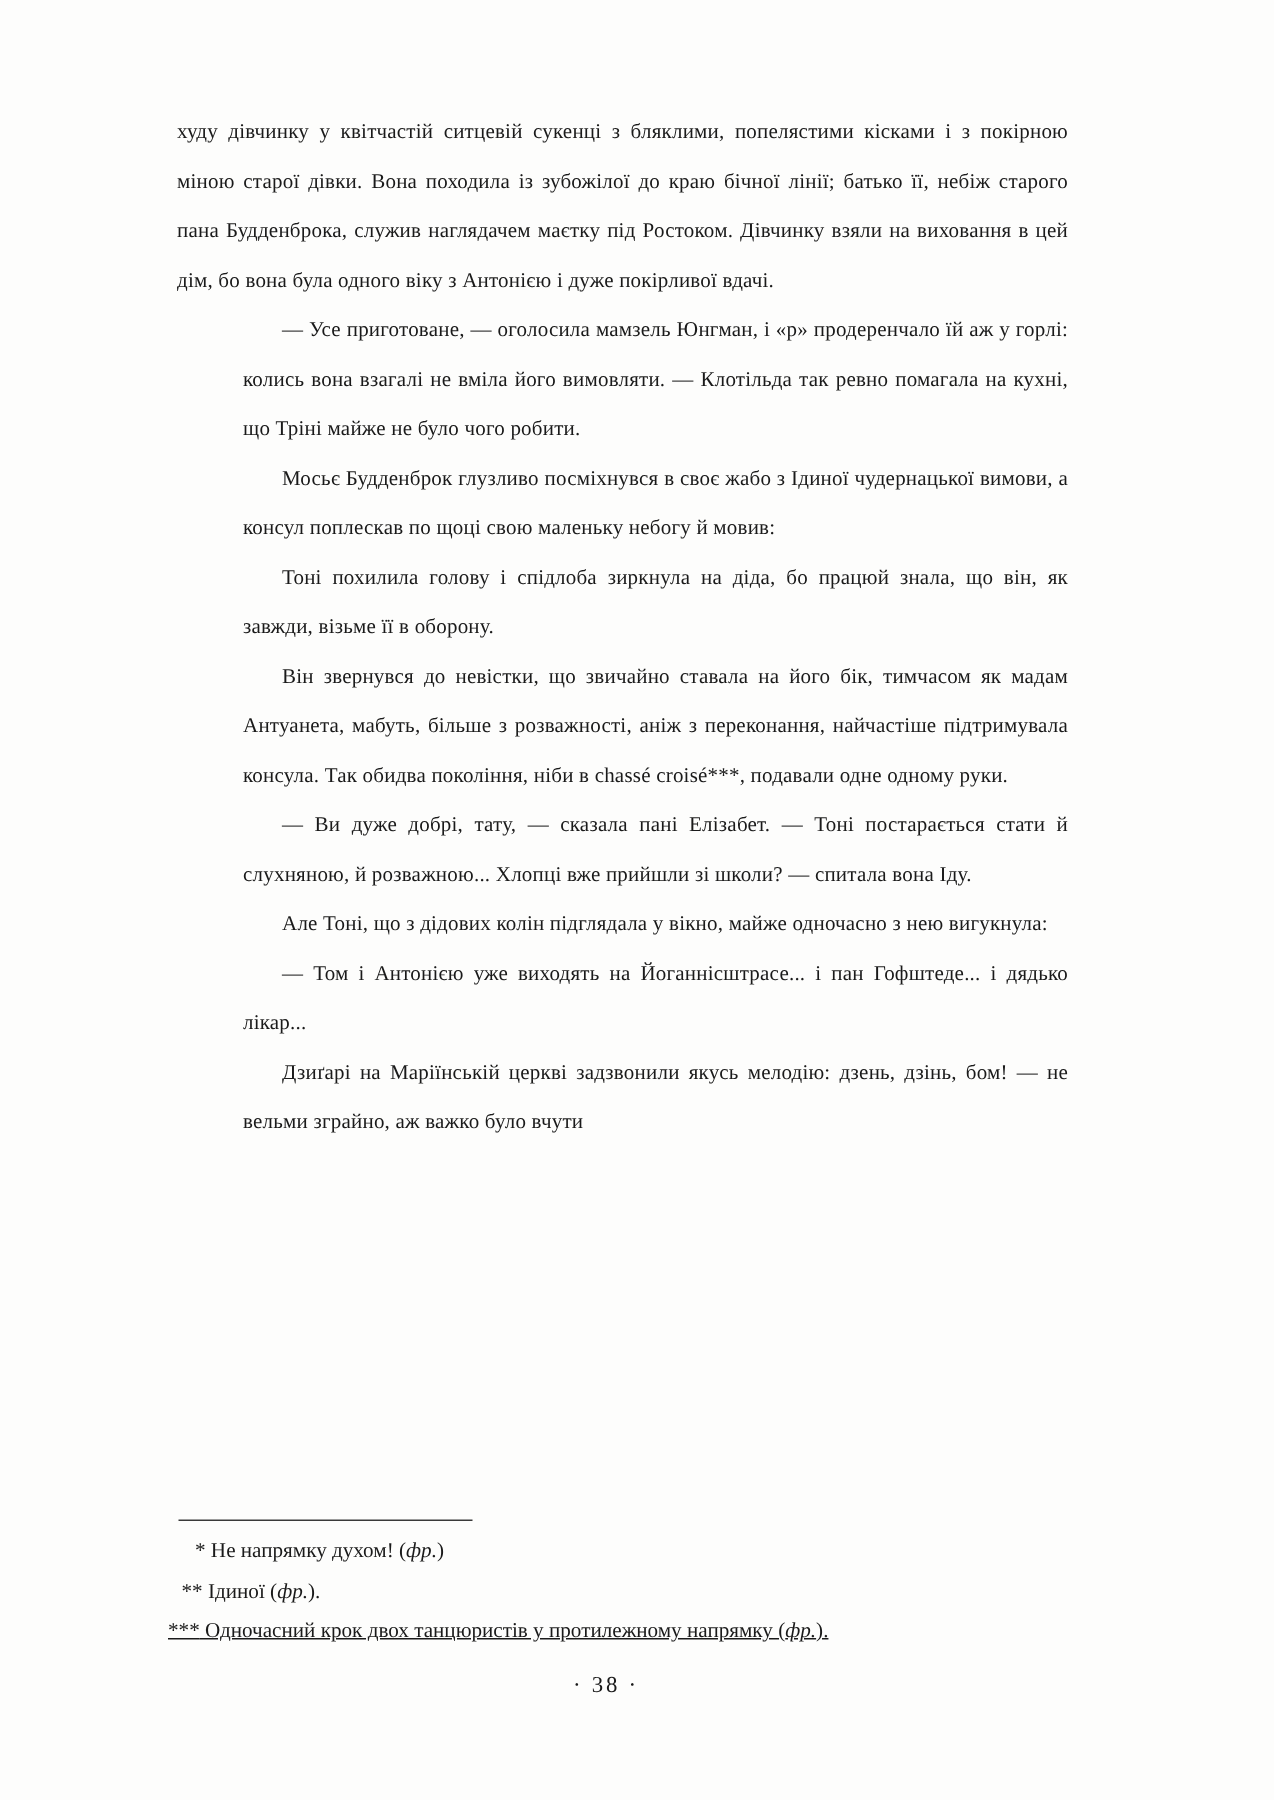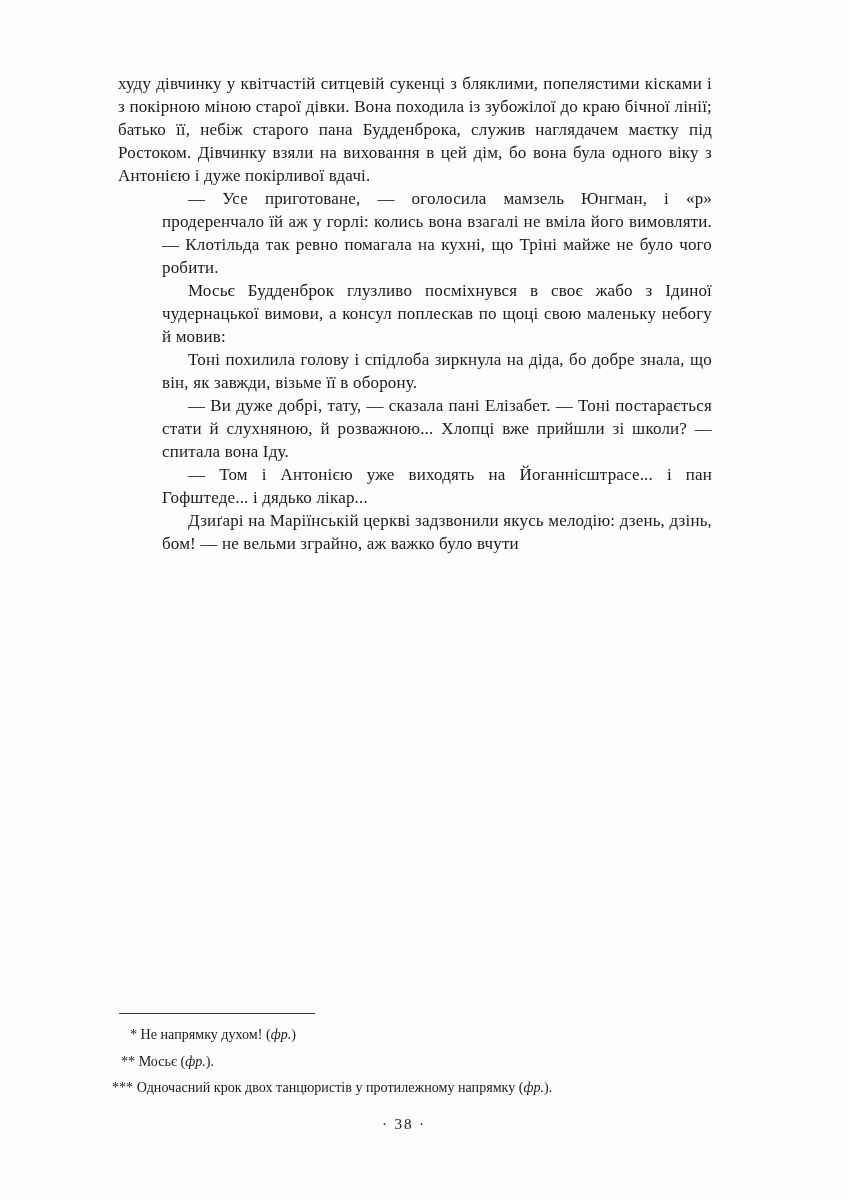--- a/index.html
+++ b/index.html
@@ -18,22 +18,22 @@
     overflow: hidden;
   }
   .body-block {
     position: absolute;
     left: 118px;
     top: 72px;
     width: 594px;
   }
   p.para {
     margin: 0;
-    font-size: 17px;
-    line-height: 23px;
+    font-size: 14px;
+    line-height: 33px;
     text-align: justify;
     text-justify: inter-word;
     hyphens: manual;
     letter-spacing: 0.01em;
   }
   p.first {
     text-indent: 0;
   }
   p.indent {
     text-indent: 26px;
@@ -55,21 +55,21 @@
   }
   .footnote {
     margin: 0 0 2px 0;
     font-size: 14.1px;
     line-height: 24.5px;
     text-align: left;
     white-space: nowrap;
   }
   .fn1 { padding-left: 18px; }
   .fn2 { padding-left: 9px; }
-  .fn3 { padding-left: 0px; }
+  .fn3 { padding-left: 0px; text-decoration: underline; }
   .fn-mark {
     letter-spacing: 0;
   }
   .it { font-style: italic; }
   .page-number {
     position: absolute;
     left: 0;
     top: 1115px;
     width: 808px;
     text-align: center;
@@ -79,36 +79,38 @@
 </style>
 </head>
 <body>
 
 <div class="page">
 
   <div class="body-block">
     <p class="para first">худу дівчинку у квітчастій ситцевій сукенці з бляклими, попелястими кісками і з покірною міною старої дівки. Вона походила із зубожілої до краю бічної лінії; батько її, небіж старого пана Будденброка, служив наглядачем маєтку під Ростоком. Дівчинку взяли на виховання в цей дім, бо вона була одного віку з Антонією і дуже покірливої вдачі.</p>
     <p class="para indent">— Усе приготоване, — оголосила мамзель Юнгман, і «р» продеренчало їй аж у горлі: колись вона взагалі не вміла його вимовляти. — Клотільда так ревно помагала на кухні, що Тріні майже не було чого робити.</p>
     <p class="para indent">Мосьє Будденброк глузливо посміхнувся в своє жабо з Ідиної чудернацької вимови, а консул поплескав по щоці свою маленьку небогу й мовив:</p>
-    <p class="para indent">Тоні похилила голову і спідлоба зиркнула на діда, бо добре знала, що він, як завжди, візьме її в оборону.</p>
+    <p class="para indent">Тоні похилила голову і спідлоба зиркнула на діда, бо працюй знала, що він, як завжди, візьме її в оборону.</p>
+    <p class="para indent">Він звернувся до невістки, що звичайно ставала на його бік, тимчасом як мадам Антуанета, мабуть, більше з розважності, аніж з переконання, найчастіше підтримувала консула. Так обидва покоління, ніби в chassé croisé***, подавали одне одному руки.</p>
     <p class="para indent">— Ви дуже добрі, тату, — сказала пані Елізабет. — Тоні постарається стати й слухняною, й розважною... Хлопці вже прийшли зі школи? — спитала вона Іду.</p>
+    <p class="para indent">Але Тоні, що з дідових колін підглядала у вікно, майже одночасно з нею вигукнула:</p>
     <p class="para indent">— Том і Антонією уже виходять на Йоганнісштрасе... і пан Гофштеде... і дядько лікар...</p>
     <p class="para indent">Дзиґарі на Маріїнській церкві задзвонили якусь мелодію: дзень, дзінь, бом! — не вельми зграйно, аж важко було вчути</p>
   </div>
 
   <div class="footnote-rule"></div>
 
   <div class="footnotes">
     <p class="footnote fn1">
       <span class="fn-mark">*</span>
       <span>Не напрямку духом! (</span><span class="it">фр.</span><span>)</span>
     </p>
     <p class="footnote fn2">
       <span class="fn-mark">**</span>
-      <span>Мосьє (</span><span class="it">фр.</span><span>).</span>
+      <span>Ідиної (</span><span class="it">фр.</span><span>).</span>
     </p>
     <p class="footnote fn3">
       <span class="fn-mark">***</span>
       <span>Одночасний крок двох танцюристів у протилежному напрямку (</span><span class="it">фр.</span><span>).</span>
     </p>
   </div>
 
   <div class="page-number">· 38 ·</div>
 
 </div>

